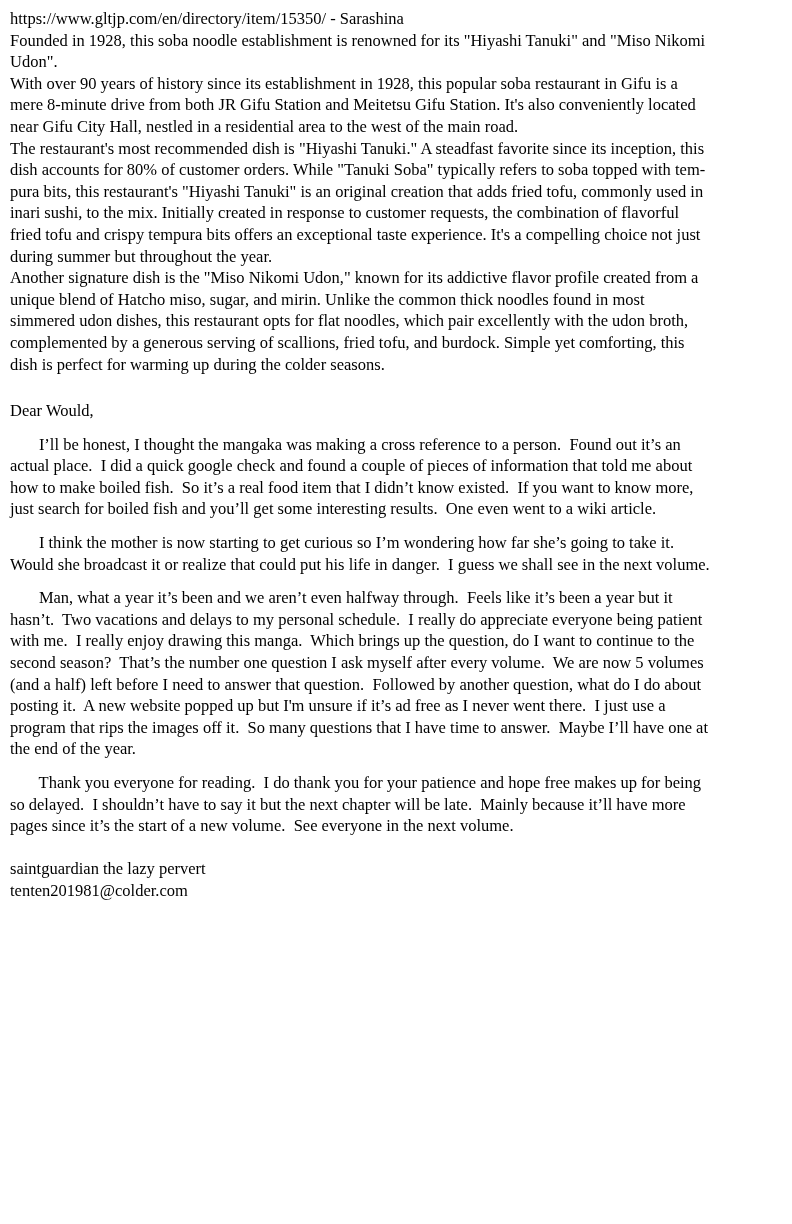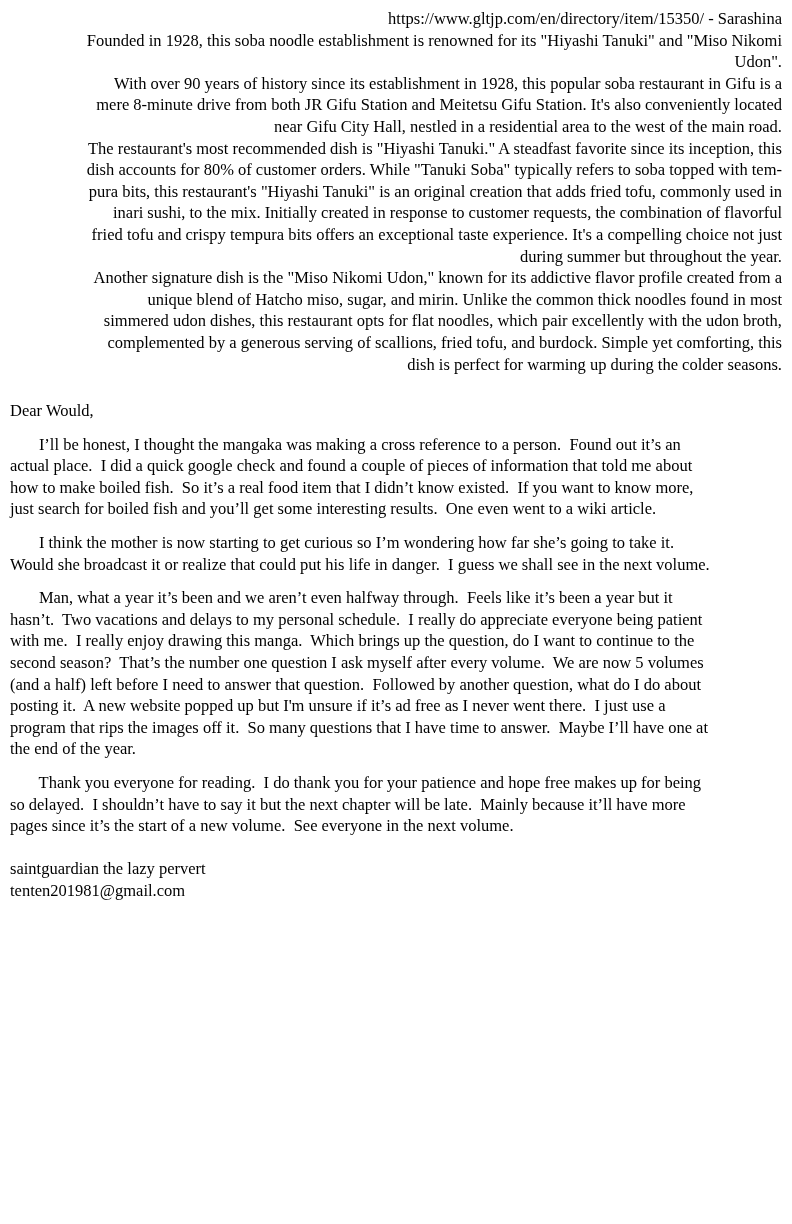--- a/index.html
+++ b/index.html
@@ -17,21 +17,21 @@
     color: #000000;
     font-family: "Liberation Serif", "DejaVu Serif", serif;
     font-size: 16.5px;
     line-height: 21.6px;
     overflow: hidden;
   }
   .pre {
     white-space: pre;        
   }
   .header-block {
-    text-align: right;
+    text-align: left;
   }
   .letter {
     text-align: left;
   }
   .salutation {
     margin-top: 25px;
   }
   .para {
     margin-top: 12px;
   }
@@ -89,17 +89,17 @@
 program that rips the images off it.  So many questions that I have time to answer.  Maybe I’ll have one at
 the end of the year.</div>
 
     <div class="para pre">       Thank you everyone for reading.  I do thank you for your patience and hope free makes up for being
 so delayed.  I shouldn’t have to say it but the next chapter will be late.  Mainly because it’ll have more
 pages since it’s the start of a new volume.  See everyone in the next volume.</div>
 
 
     <div class="signature-name">saintguardian the lazy pervert</div>
 
-    <div class="signature-email">tenten201981@gmail.com</div>
+    <div class="signature-email">tenten201981@colder.com</div>
 
   </div>
 
 </div>
 
 </body></html>

